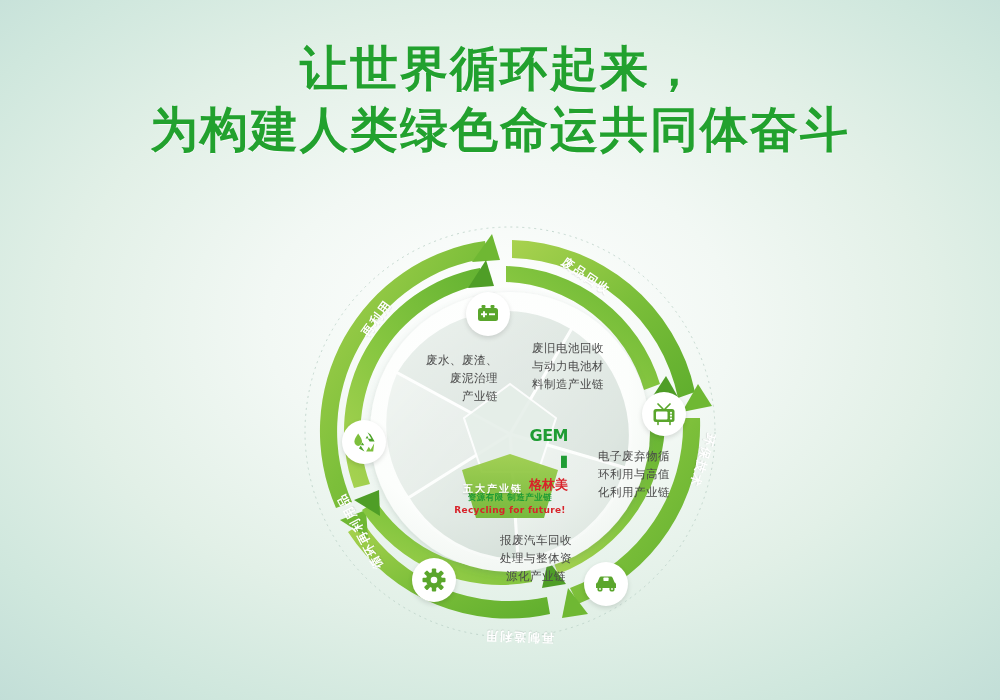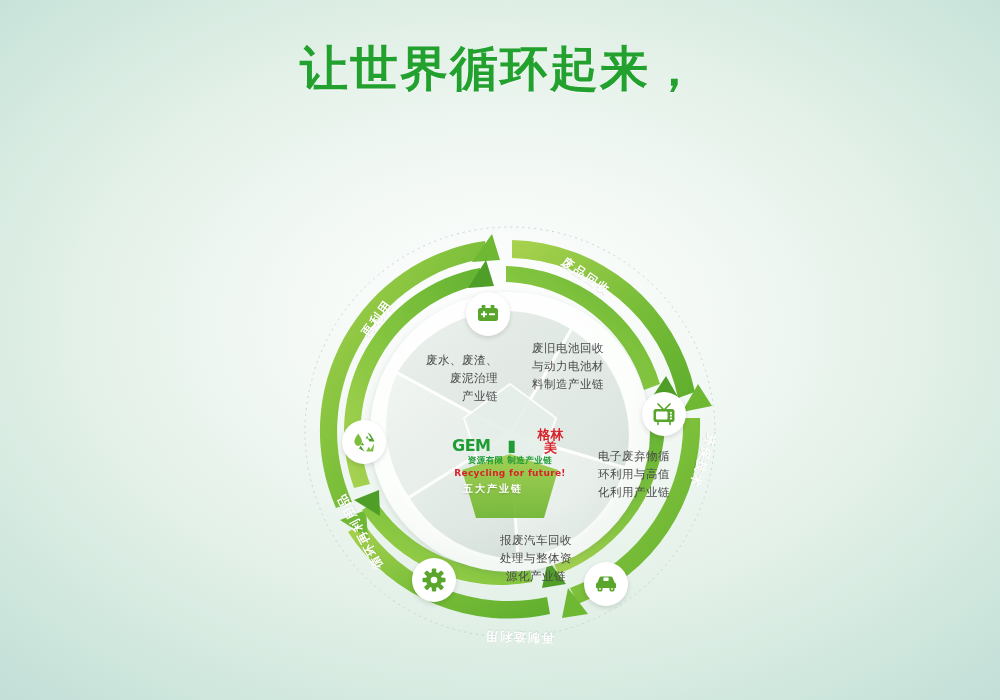--- a/index.html
+++ b/index.html
@@ -77,22 +77,23 @@
     top: 428px;
     width: 116px;
     text-align: center;
     z-index: 30;
     pointer-events: none;
   }
   .logo-row1 {
     display: flex;
     align-items: flex-end;
     justify-content: center;
-    gap: 17px;
+    gap: 9px;
     line-height: 1;
+    flex-direction: column;
   }
   .gem-mark {
     font-family: "DejaVu Sans", "Liberation Sans", sans-serif;
     font-weight: bold;
     font-size: 16px;
     color: #1f9c34;
     letter-spacing: -0.5px;
   }
   .gem-cn {
     font-family: "DejaVu Sans", "Liberation Sans", sans-serif;
@@ -172,20 +173,21 @@
   #rl-products { left: 318px; top: 522px;  transform: rotate(242deg); }
   #rl-reuse    { left: 356px; top: 310px;  transform: rotate(-54deg); }
 </style>
 </head>
 <body>
 
 <div id="stage">
 
   <div id="title-block">
     <div class="title-line l1">让世界循环起来，</div>
+    <div class="title-line l2">为构建人类绿色命运共同体奋斗</div>
   </div>
 
   <div id="diagram">
     <svg width="420" height="440" viewBox="0 0 420 440" xmlns="http://www.w3.org/2000/svg">
       <defs>
         <linearGradient id="gOuter" x1="0%" y1="0%" x2="100%" y2="100%">
           <stop offset="0%" stop-color="#a9d24f"></stop>
           <stop offset="50%" stop-color="#7cbf3a"></stop>
           <stop offset="100%" stop-color="#5fae2d"></stop>
         </linearGradient>

